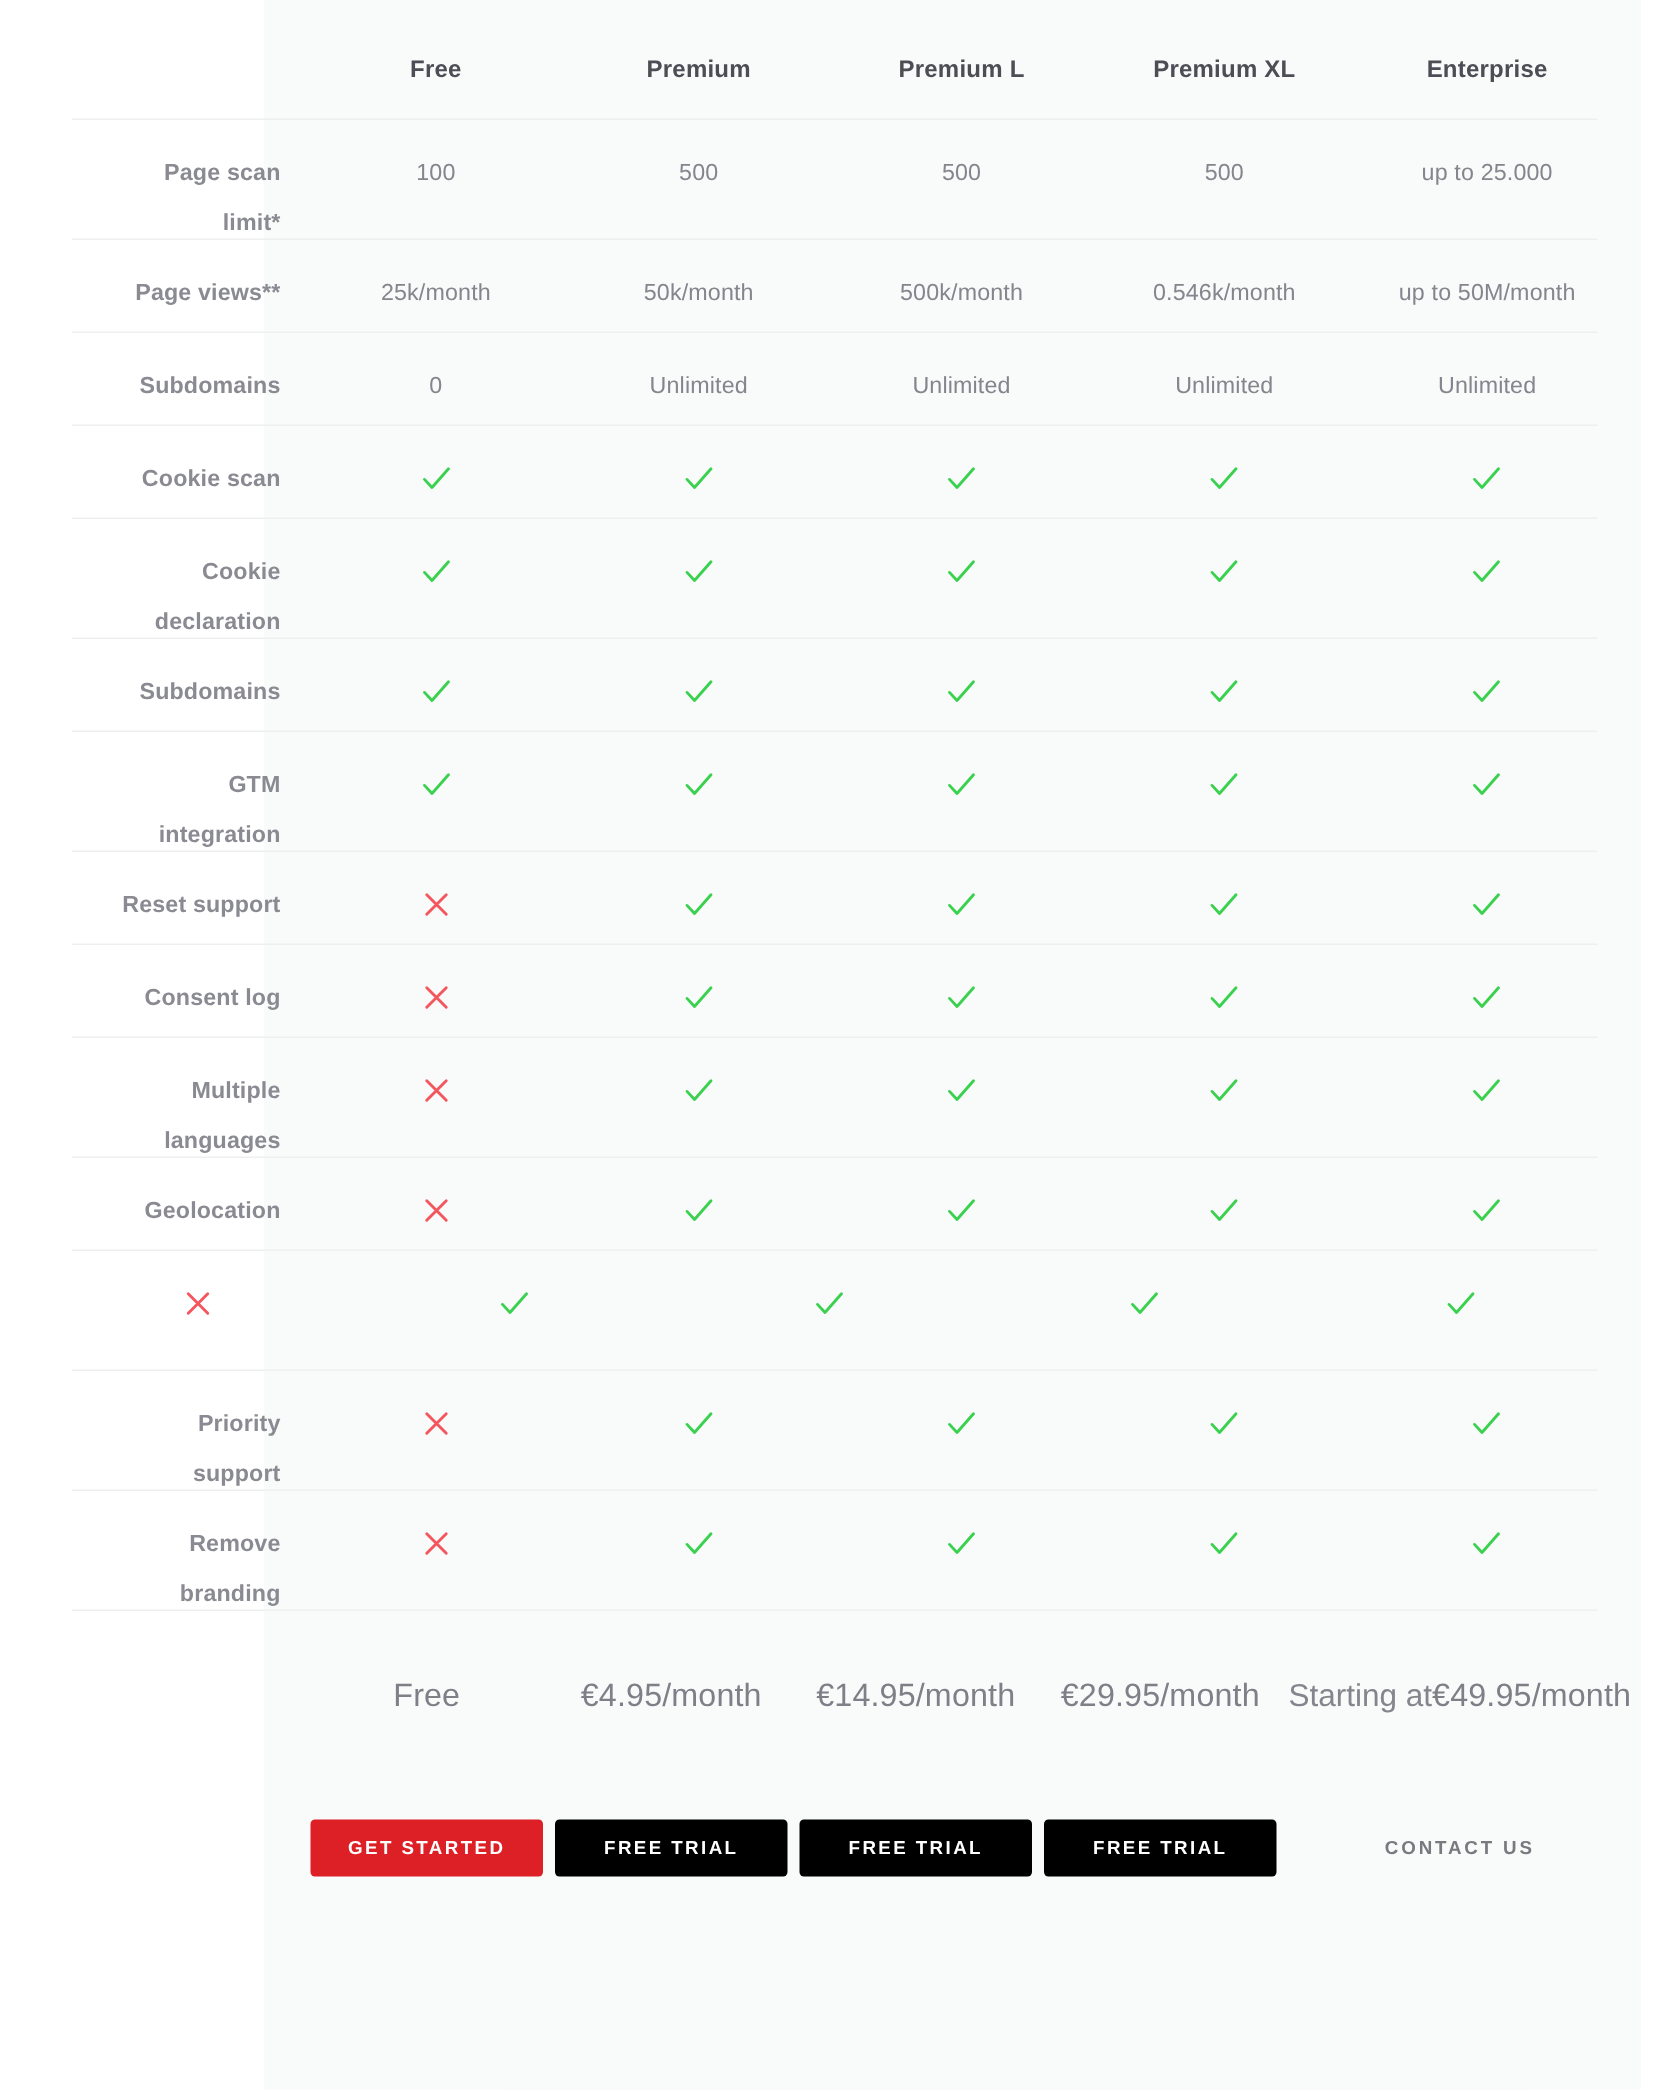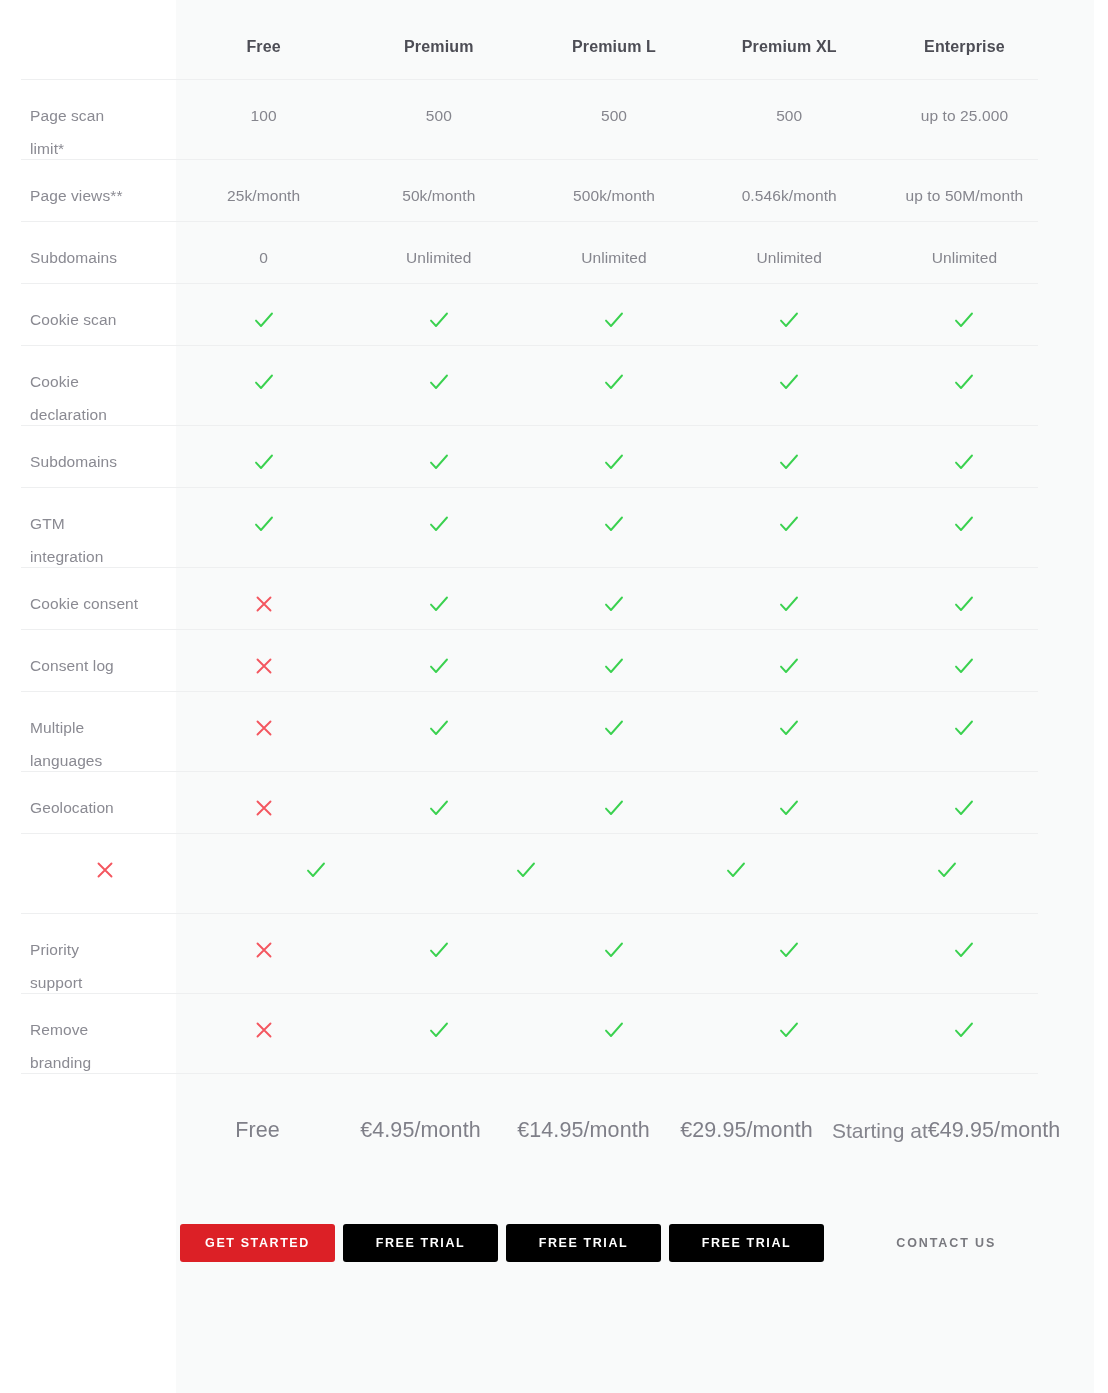--- a/index.html
+++ b/index.html
@@ -32,20 +32,21 @@
     background: #f9fafa;
     pointer-events: none;
   }
 
   .grid {
     position: relative;
     z-index: 2;
     display: flex;
     flex-direction: column;
     width: 1052px;
+    padding-left: 27px;
   }
 
   .row {
     display: flex;
     align-items: flex-start;
     box-sizing: border-box;
     position: relative;
   }
   .row.has-sep::before {
     content: "";
@@ -62,22 +63,23 @@
     box-sizing: border-box;
   }
 
   .cell-label {
     width: 176px;
     flex: 0 0 176px;
     padding: 20px 16px 0 30px;
     font-size: 15.5px;
     line-height: 33px;
     color: #8a8a92;
-    font-weight: 400;
+    font-weight: 700;
     letter-spacing: 0.1px;
+    text-align: right;
   }
 
   .cell-val {
     flex: 1 1 0;
     padding: 20px 6px 0 6px;
     text-align: center;
     font-size: 15.5px;
     line-height: 33px;
     color: #85858d;
     font-weight: 400;
@@ -149,21 +151,21 @@
   }
   .price {
     font-size: 21.5px;
     line-height: 34px;
     color: #7f7f88;
     font-weight: 400;
     white-space: nowrap;
     letter-spacing: 0.1px;
   }
   .cta-wrap {
-    margin-top: 33px;
+    margin-top: 22px;
     display: flex;
     justify-content: flex-start;
   }
   .cta {
     display: inline-flex;
     align-items: center;
     justify-content: center;
     height: 38px;
     min-width: 155px;
     padding: 0 16px;
@@ -295,21 +297,21 @@
                 <path d="M5 13.6 L10 19 L21 6.5" fill="none" stroke="#3ad14f" stroke-width="1.9" stroke-linecap="round" stroke-linejoin="round"></path>
               </svg></span></div>
           <div class="cell-val"><span class="mark"><svg viewBox="0 0 26 26" aria-hidden="true">
                 <path d="M5 13.6 L10 19 L21 6.5" fill="none" stroke="#3ad14f" stroke-width="1.9" stroke-linecap="round" stroke-linejoin="round"></path>
               </svg></span></div>
           <div class="cell-val"><span class="mark"><svg viewBox="0 0 26 26" aria-hidden="true">
                 <path d="M5 13.6 L10 19 L21 6.5" fill="none" stroke="#3ad14f" stroke-width="1.9" stroke-linecap="round" stroke-linejoin="round"></path>
               </svg></span></div>
         </div>
         <div class="row has-sep r-one">
-          <div class="cell-label">Cookie consent</div>
+          <div class="cell-label">Reset support</div>
           <div class="cell-val"><span class="mark"><svg viewBox="0 0 26 26" aria-hidden="true">
                 <path d="M6.5 6.5 L19.5 19.5 M19.5 6.5 L6.5 19.5" fill="none" stroke="#f4565f" stroke-width="1.9" stroke-linecap="round"></path>
               </svg></span></div>
           <div class="cell-val"><span class="mark"><svg viewBox="0 0 26 26" aria-hidden="true">
                 <path d="M5 13.6 L10 19 L21 6.5" fill="none" stroke="#3ad14f" stroke-width="1.9" stroke-linecap="round" stroke-linejoin="round"></path>
               </svg></span></div>
           <div class="cell-val"><span class="mark"><svg viewBox="0 0 26 26" aria-hidden="true">
                 <path d="M5 13.6 L10 19 L21 6.5" fill="none" stroke="#3ad14f" stroke-width="1.9" stroke-linecap="round" stroke-linejoin="round"></path>
               </svg></span></div>
           <div class="cell-val"><span class="mark"><svg viewBox="0 0 26 26" aria-hidden="true">

